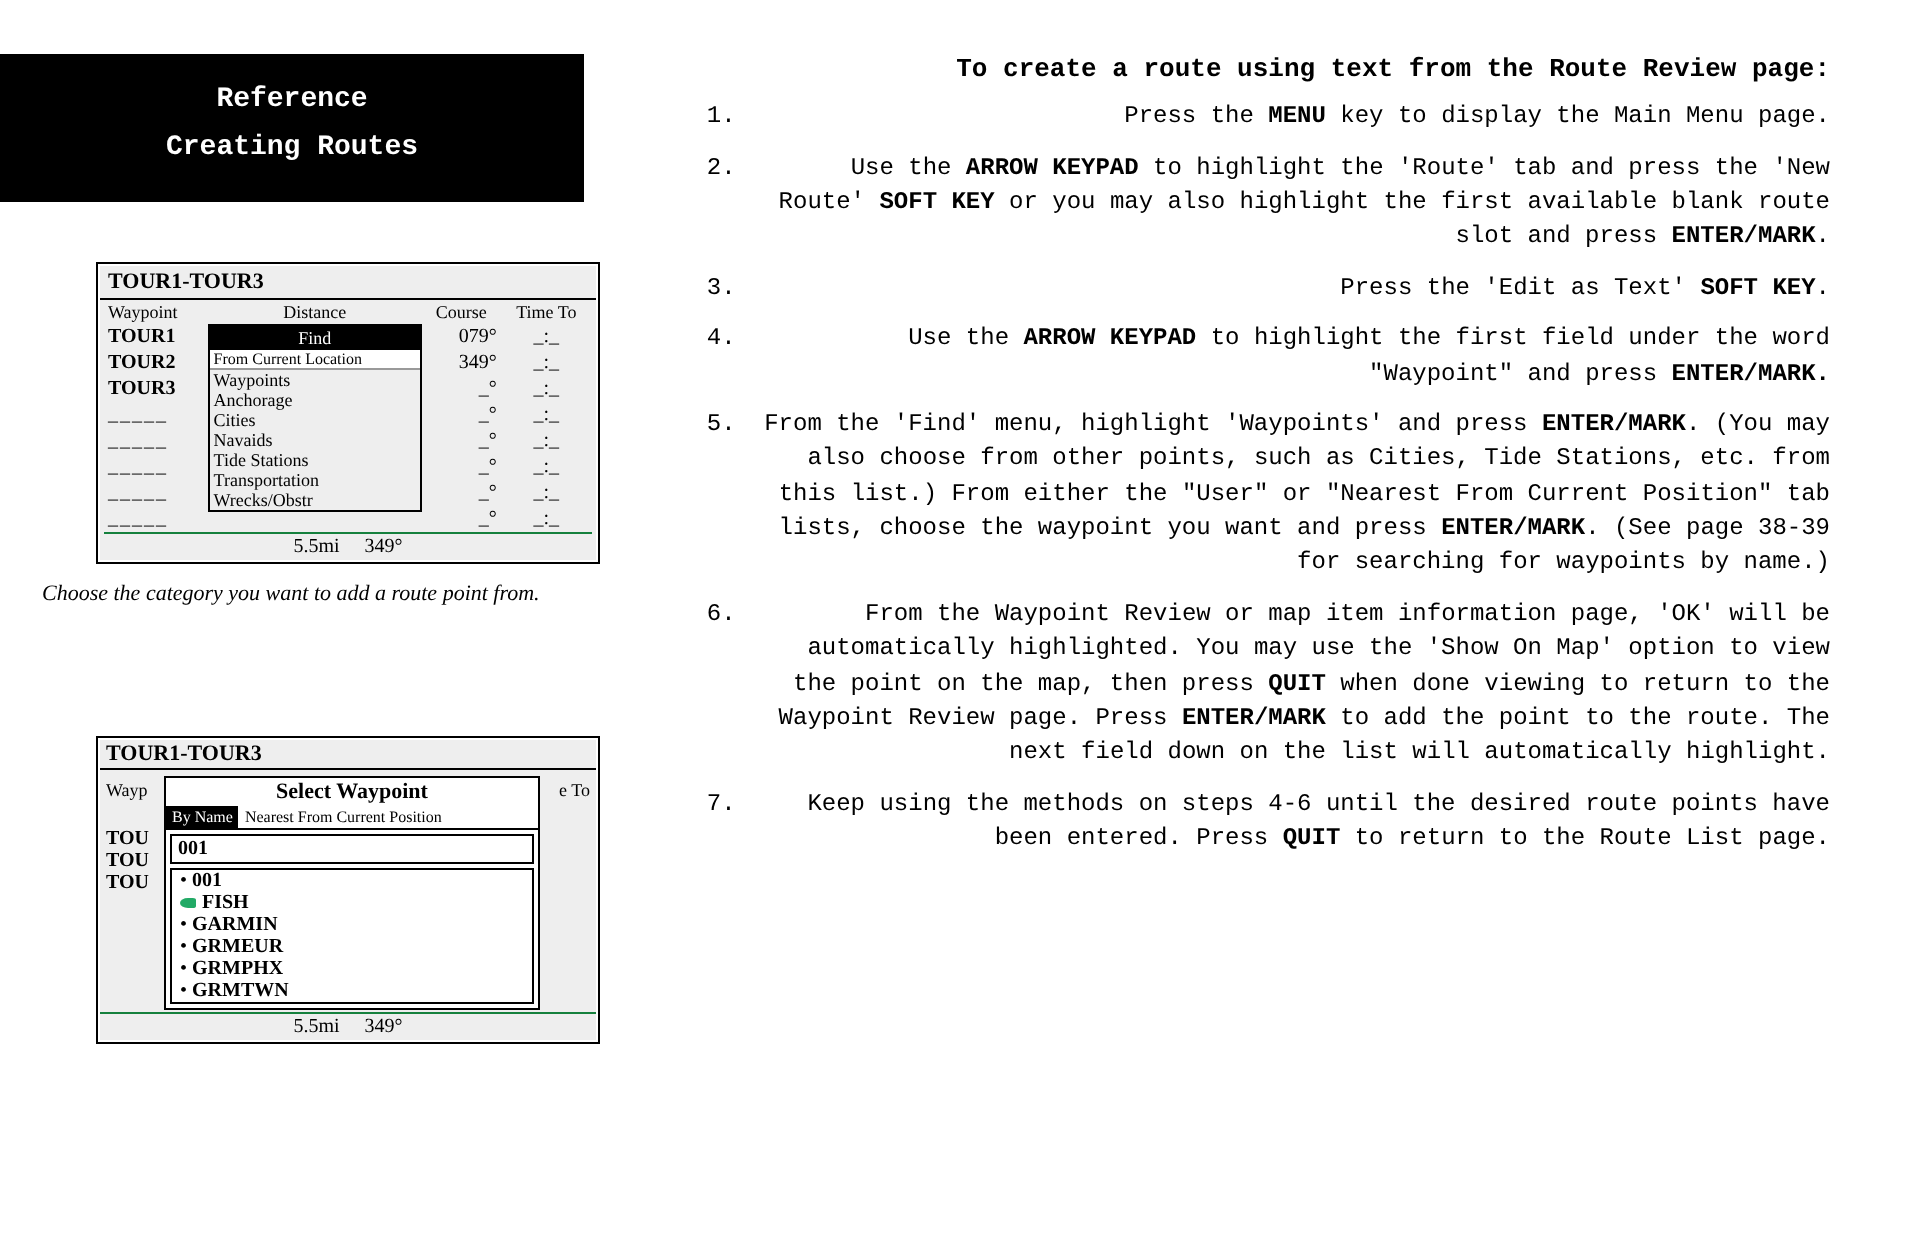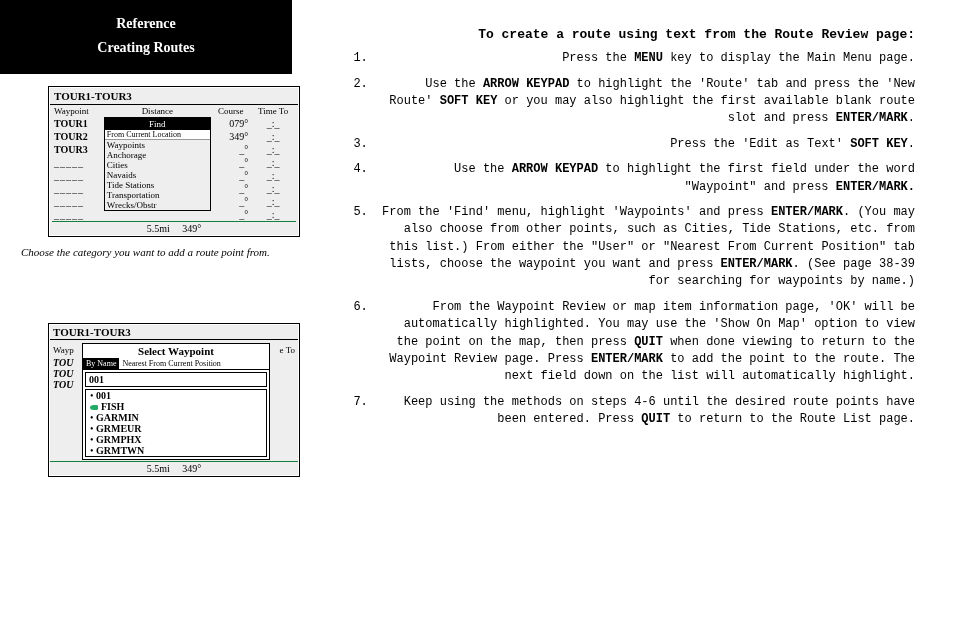--- a/index.html
+++ b/index.html
@@ -16,28 +16,29 @@
     left: 0;
     top: 0;
     width: 330px;
     height: 621px;
   }
   .black-header {
     background: #000;
     color: #fff;
     padding: 12px 10px 14px 10px;
     text-align: center;
-    font-family: Liberation Serif, serif;
+    font-family: Liberation Mono, monospace;
     font-weight: bold;
     font-size: 14px;
     line-height: 1.7;
     width: 292px;
+    margin-top: 27px;
   }
   .figure-wrap {
-    margin: 12px 30px 0 48px;
+    margin: 30px 30px 0 48px;
   }
   .figure-border {
     border: 1px solid #000;
     padding: 1px;
     background: #fff;
   }
   .figure-a, .figure-b {
     width: 100%;
     background: #eee;
     font-family: "Times New Roman", serif;
@@ -266,21 +267,21 @@
     </div>
   </div>
   <div class="caption">Choose the category you want to add a route point from.</div>
 
   <div class="figure-wrap second">
     <div class="figure-border">
       <div class="figure-b fb-inner" style="height:150px;">
         <div class="fb-outer-head">TOUR1-TOUR3</div>
         <div style="position:absolute; left:3px; top:20px; font-size:9px;">Wayp</div>
         <div style="position:absolute; right:3px; top:20px; font-size:9px;">e To</div>
-        <div class="fb-waypt-col" style="top:32px;font-style:italic;">
+        <div class="fb-waypt-col" style="top:44px;">
           <div>TOU</div>
           <div>TOU</div>
           <div>TOU</div>
         </div>
         <div class="fb-popup">
           <div class="fb-popup-title">Select  Waypoint</div>
           <div class="fb-tabs">
             <div class="fb-tab sel">By Name</div>
             <div class="fb-tab">Nearest From Current Position</div>
           </div>

